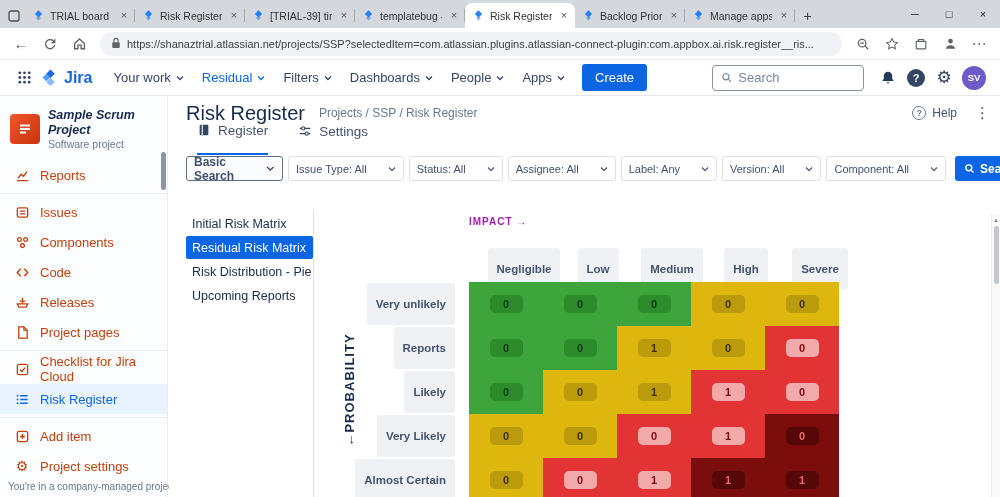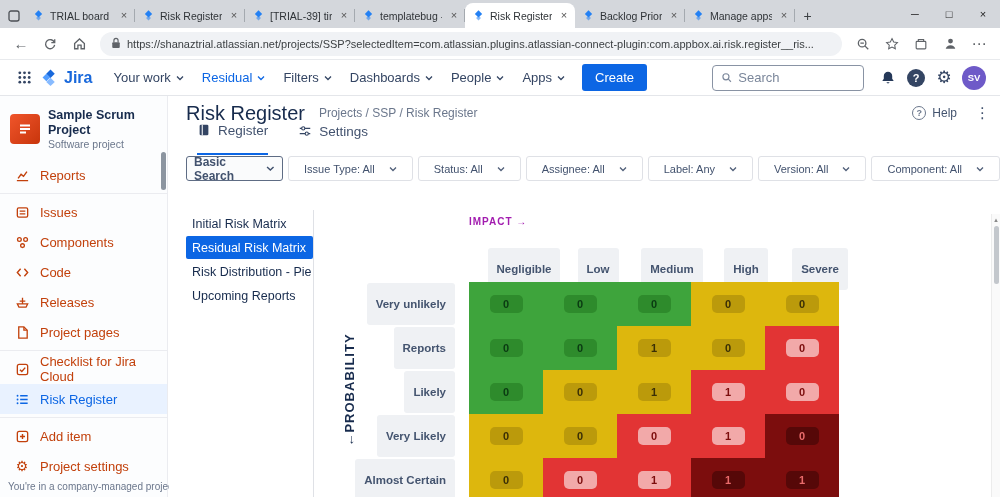--- a/index.html
+++ b/index.html
@@ -37,21 +37,21 @@
   .jsearch input { border:none; outline:none; width:100%; font-size:13px; color:#344563; font-family:inherit; }
   .jsearch input::placeholder { color:#7A869A; }
   .help-circle { width:18px; height:18px; border-radius:50%; background:#344563; color:#fff; font-size:11px; font-weight:700; display:flex; align-items:center; justify-content:center; }
   .gear-glyph { font-size:17px; color:#344563; }
   .avatar { width:24px; height:24px; border-radius:50%; background:#6E5AC8; color:#fff; font-size:9.5px; font-weight:700; display:flex; align-items:center; justify-content:center; margin:0 4px; }
 
   
   .sidebar { position:absolute; left:0; top:96px; width:168px; bottom:0; background:#FCFDFE; border-right:1px solid #EBECF0; }
   .proj { display:flex; gap:8px; padding:12px 8px 8px 10px; align-items:center; }
   .pav { width:30px; height:30px; flex:none; border-radius:4px; background:linear-gradient(135deg,#F0552B,#C8350C); display:flex; align-items:center; justify-content:center; }
-  .pname { font-size:12.5px; font-weight:700; color:#172B4D; line-height:1.2; }
+  .pname { font-size:12.5px; font-weight:700; color:#172B4D; line-height:1.2;font-style:italic; }
   .ptype { font-size:10.5px; color:#6B778C; }
   .snav { margin-top:2px; }
   .snav-item { display:flex; align-items:center; gap:10px; height:30px; padding:0 10px 0 14px; font-size:13px; color:#c2410c; }
   .snav-item.active { background:#E9F2FF; color:#0C66E4; }
   .sic { width:16px; height:16px; flex:none; display:flex; align-items:center; justify-content:center; }
   .sdiv { height:1px; background:#EBECF0; margin:3px 0; }
   .side-thumb { position:absolute; right:1px; top:56px; width:5px; height:38px; background:#8C95A0; border-radius:3px; }
   .side-foot { position:absolute; left:8px; bottom:5px; font-size:10px; color:#6B778C; white-space:nowrap; }
 
   
@@ -61,21 +61,21 @@
   .mcrumb { margin-left:14px; font-size:12px; color:#6B778C; }
   .mhead-right { margin-left:auto; display:flex; align-items:center; gap:6px; font-size:12px; color:#44546F; }
   .qcircle { width:14px; height:14px; border-radius:50%; border:1.4px solid #6B778C; color:#6B778C; font-size:9px; font-weight:700; display:flex; align-items:center; justify-content:center; }
   .mdots { font-size:15px; color:#42526E; margin-left:12px; }
   .mtabs { position:absolute; top:32px; left:28px; height:27px; display:flex; gap:30px; }
   .mtab { display:flex; gap:7px; align-items:center; font-size:13.5px; font-weight:500; color:#42526E; padding-bottom:21px; }
   .mtab.active { border-bottom:2.5px solid #0C66E4; }
 
   .fbar { position:absolute; top:59px; left:17px; right:6px; height:27px; display:flex; align-items:center; gap:5px; }
   .fsel { width:97px; flex:none; height:25px; border:1.5px solid #5E6C84; border-radius:3px; background:#FAFBFC; display:flex; align-items:center; justify-content:space-between; padding:0 7px; font-size:12px; font-weight:600; color:#42526E; }
-  .chip { height:25px; border:1px solid #DFE1E6; border-radius:3px; background:#fff; display:flex; align-items:center; gap:14px; padding:0 15px; font-size:11px; color:#42526E; white-space:nowrap; }
+  .chip { height:25px; border:1px solid #DFE1E6; border-radius:3px; background:#fff; display:flex; align-items:center; gap:21px; padding:0 7px; font-size:11px; color:#42526E; white-space:nowrap; }
   .searchbtn { height:25px; border:none; border-radius:3px; background:#0C66E4; color:#fff; display:flex; align-items:center; gap:5px; padding:0 9px; font-size:12px; font-weight:600; margin-left:4px; }
   .jql { margin-left:auto; font-size:12px; color:#0C66E4; text-decoration:underline; white-space:nowrap; }
 
   .vtog { position:absolute; top:90px; left:17px; right:14px; height:24px; display:flex; align-items:center; justify-content:center; gap:55px; border-bottom:1px solid #DFE1E6; }
   .vitem { display:flex; gap:6px; align-items:center; font-size:12.5px; color:#42526E; height:100%; }
   .vitem.active { color:#7A869A; box-shadow:inset 0 -2px 0 #0C66E4; }
 
   .subnav { position:absolute; top:116px; left:17px; width:127px; }
   .sub-item { height:23px; display:flex; align-items:center; padding:0 6px; font-size:12.5px; color:#172B4D; margin-bottom:1px; white-space:nowrap; }
   .sub-item.active { background:#0C66E4; color:#fff; border-radius:2px; }

